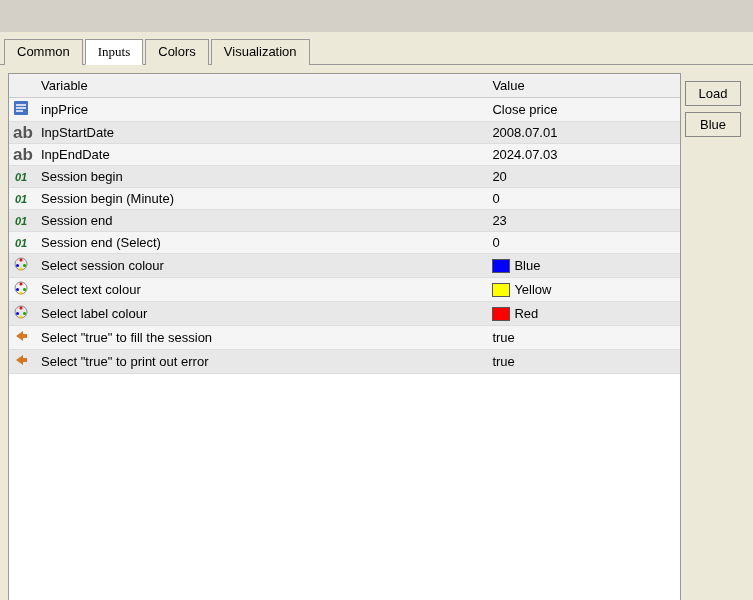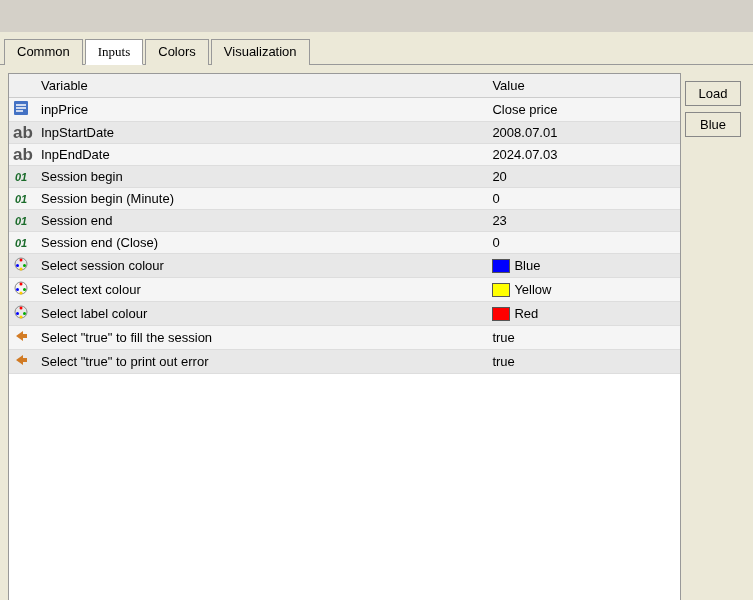--- a/index.html
+++ b/index.html
@@ -186,21 +186,21 @@
               <td>Session begin (Minute)</td>
               <td>0</td>
             </tr>
             <tr>
               <td class="icon-cell"><span class="icon icon-01">01</span></td>
               <td>Session end</td>
               <td>23</td>
             </tr>
             <tr>
               <td class="icon-cell"><span class="icon icon-01">01</span></td>
-              <td>Session end (Close)</td>
+              <td>Session end (Select)</td>
               <td>0</td>
             </tr>
             <tr>
               <td class="icon-cell"><svg width="16" height="16" viewBox="0 0 16 16">
       <circle cx="8" cy="8" r="6" fill="none" stroke="#888" stroke-width="1"></circle>
       <circle cx="8" cy="4" r="1.5" fill="#ff0000"></circle>
       <circle cx="11.5" cy="9.5" r="1.5" fill="#00aa00"></circle>
       <circle cx="4.5" cy="9.5" r="1.5" fill="#0000ff"></circle>
       <circle cx="8" cy="13" r="1.5" fill="#ffcc00"></circle>
     </svg></td>

